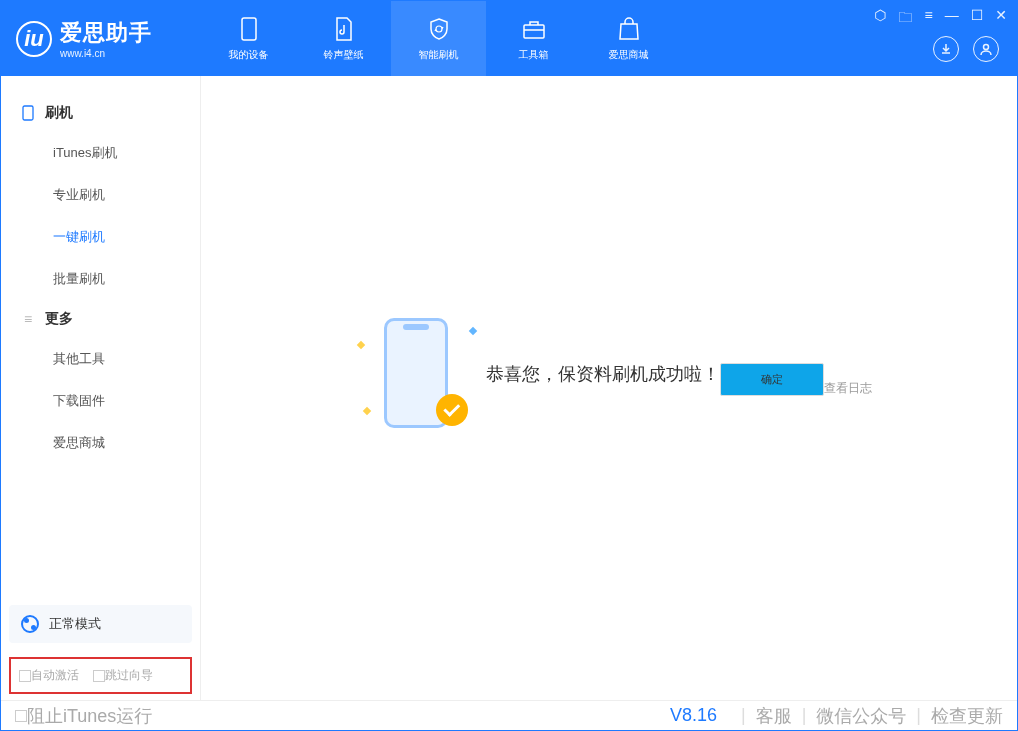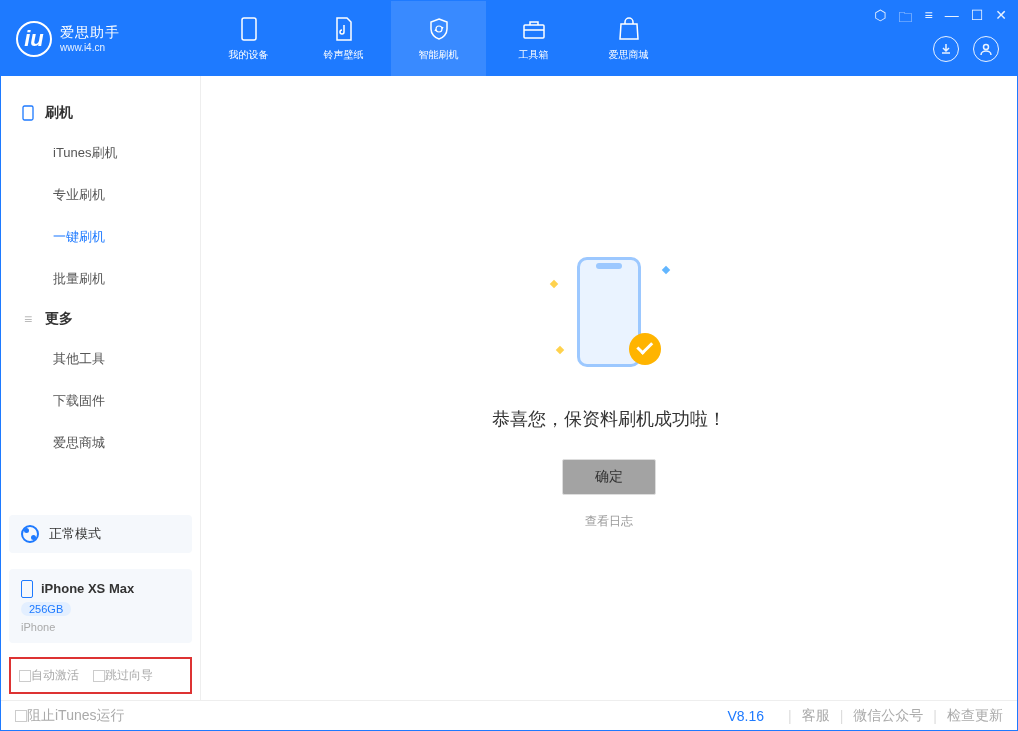--- a/index.html
+++ b/index.html
@@ -3,21 +3,21 @@
 <meta charset="utf-8">
 <style>
 * { margin: 0; padding: 0; box-sizing: border-box; font-family: "Microsoft YaHei", Arial, sans-serif; }
 body { background: #fff; width: 1018px; height: 731px; overflow: hidden; border: 1px solid #1e7aff; }
 
 
 .header { background: #1e7aff; height: 75px; display: flex; align-items: center; color: #fff; position: relative; }
 .logo-area { display: flex; align-items: center; padding: 0 15px; width: 200px; }
 .logo-icon { width: 36px; height: 36px; border: 2px solid #fff; border-radius: 50%; display: flex; align-items: center; justify-content: center; font-size: 22px; font-weight: bold; font-style: italic; }
 .logo-text { margin-left: 8px; }
-.logo-text .cn { font-size: 14px; font-weight: normal; letter-spacing: 1px; }
+.logo-text .cn { font-size: 22px; font-weight: bold; letter-spacing: 1px; }
 .logo-text .en { font-size: 10px; opacity: 0.9; }
 .nav-tabs { display: flex; height: 100%; }
 .nav-tab { width: 95px; display: flex; flex-direction: column; align-items: center; justify-content: center; cursor: pointer; font-size: 10px; }
 .nav-tab.active { background: rgba(255,255,255,0.12); }
 .nav-tab .icon { width: 26px; height: 26px; margin-bottom: 6px; display: flex; align-items: center; justify-content: center; }
 .nav-tab svg { stroke: #fff; fill: none; }
 .window-controls { position: absolute; right: 10px; top: 6px; display: flex; gap: 12px; }
 .window-controls span { cursor: pointer; font-size: 14px; opacity: 0.9; }
 .header-right-icons { position: absolute; right: 18px; bottom: 14px; display: flex; gap: 14px; }
 .circ-icon { width: 26px; height: 26px; border: 1.5px solid #fff; border-radius: 50%; display: flex; align-items: center; justify-content: center; cursor: pointer; opacity: 0.9; }
@@ -41,35 +41,35 @@
 .device-panel .sub { font-size: 11px; color: #aaa; margin-top: 4px; }
 .phone-ic { display: inline-block; width: 12px; height: 18px; border: 1.5px solid #1e7aff; border-radius: 2px; margin-right: 8px; vertical-align: middle; }
 
 
 .cb-row { margin: 6px 8px; padding: 8px; display: flex; gap: 14px; font-size: 12px; color: #aaa; }
 .cb-row.highlight { border: 2px solid #d33; }
 .cb { display: flex; align-items: center; cursor: pointer; }
 .cb-box { width: 12px; height: 12px; border: 1px solid #ccc; background: #fff; }
 
 
-.main { flex: 1; display: flex; flex-direction: column; align-items: center; justify-content: center; }
+.main { flex: 1; display: flex; flex-direction: row; align-items: center; justify-content: center; }
 .illus { position: relative; width: 140px; height: 140px; margin-bottom: 20px; }
 .phone-shape { position: absolute; left: 38px; top: 10px; width: 64px; height: 110px; border: 3px solid #9cc8ff; border-radius: 10px; background: #eaf3ff; }
 .phone-shape::before { content: ''; position: absolute; top: 3px; left: 50%; transform: translateX(-50%); width: 26px; height: 6px; background: #9cc8ff; border-radius: 3px; }
 .check-badge { position: absolute; right: 18px; bottom: 22px; width: 32px; height: 32px; background: #ffb400; border-radius: 50%; display: flex; align-items: center; justify-content: center; }
 .check-badge::after { content: ''; width: 12px; height: 6px; border-left: 3px solid #fff; border-bottom: 3px solid #fff; transform: rotate(-45deg) translate(1px,-2px); }
 .sp { position: absolute; width: 6px; height: 6px; background: #ffd24d; transform: rotate(45deg); }
 .sp1 { left: 12px; top: 34px; } .sp2 { right: 10px; top: 20px; } .sp3 { left: 18px; bottom: 34px; }
 .sp.blue { background: #62b6ff; }
 .success-text { font-size: 18px; color: #333; margin-bottom: 28px; }
-.ok-btn { border: 1px solid #ddd; background: #a3a3a3; padding: 8px 32px; font-size: 14px; color: #333; cursor: pointer; border-radius: 2px; margin-bottom: 18px; }
+.ok-btn { border: 1px solid #ddd; background: #0ea5e9; padding: 8px 40px; font-size: 11px; color: #333; cursor: pointer; border-radius: 2px; margin-bottom: 18px; }
 .log-link { font-size: 12px; color: #999; cursor: pointer; }
 
 
-.footer { height: 30px; border-top: 1px solid #eee; display: flex; align-items: center; padding: 8px 14px; font-size: 14px; color: #aaa; }
+.footer { height: 30px; border-top: 1px solid #eee; display: flex; align-items: center; padding: 8px 14px; font-size: 18px; color: #aaa; }
 .footer .cb { color: #aaa; }
 .footer-spacer { flex: 1; }
 .footer a { color: #aaa; text-decoration: none; cursor: pointer; }
 .footer .sep { margin: 0 10px; color: #ddd; }
 .ver { color: #1e7aff; margin-right: 14px; }
 </style>
 </head>
 <body>
 
 <div class="header">
@@ -169,25 +169,20 @@
     </div>
     <div class="sidebar-item">其他工具</div>
     <div class="sidebar-item">下载固件</div>
     <div class="sidebar-item">爱思商城</div>
 
     <div class="sidebar-spacer"></div>
 
     <div class="device-panel mode">
       <span class="dev-ic"></span>
       <span>正常模式</span>
-    </div>
-    <div class="device-panel">
-      <div><span class="phone-ic"></span><span class="name">iPhone XS Max</span></div>
-      <span class="cap">256GB</span>
-      <div class="sub">iPhone</div>
     </div>
 
     <div class="cb-row highlight">
       <label class="cb">
           <span class="cb-box"></span>
           <span>自动激活</span>
         </label>
       <label class="cb">
           <span class="cb-box"></span>
           <span>跳过向导</span>

